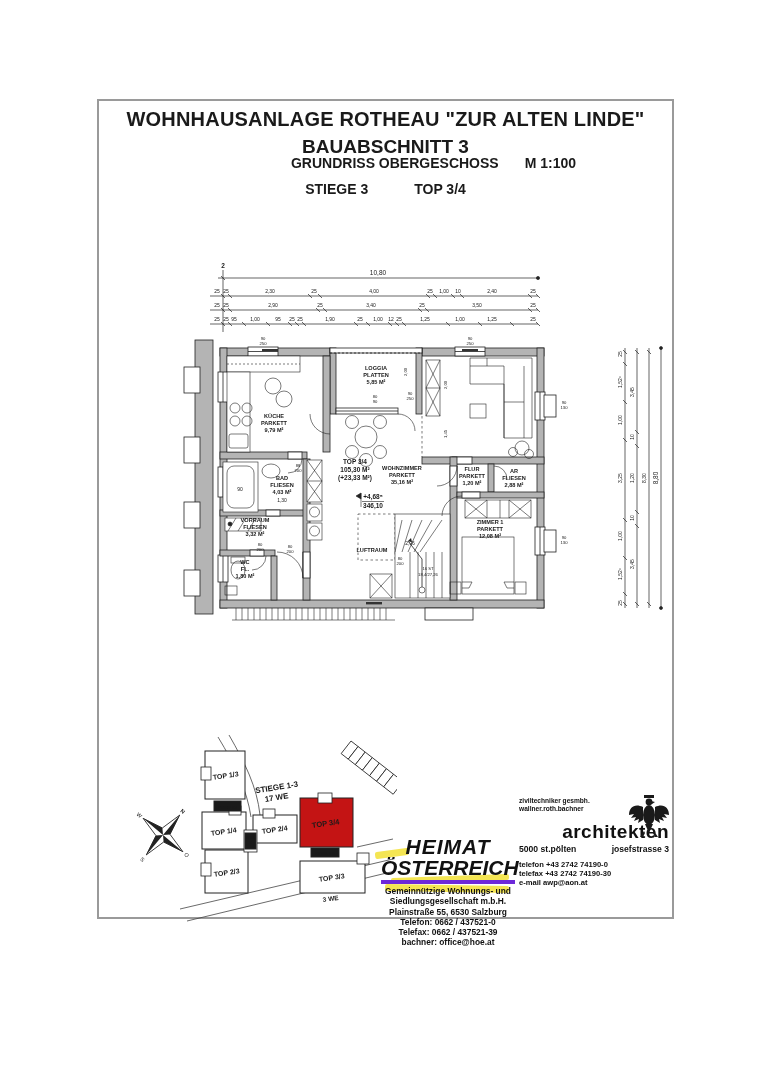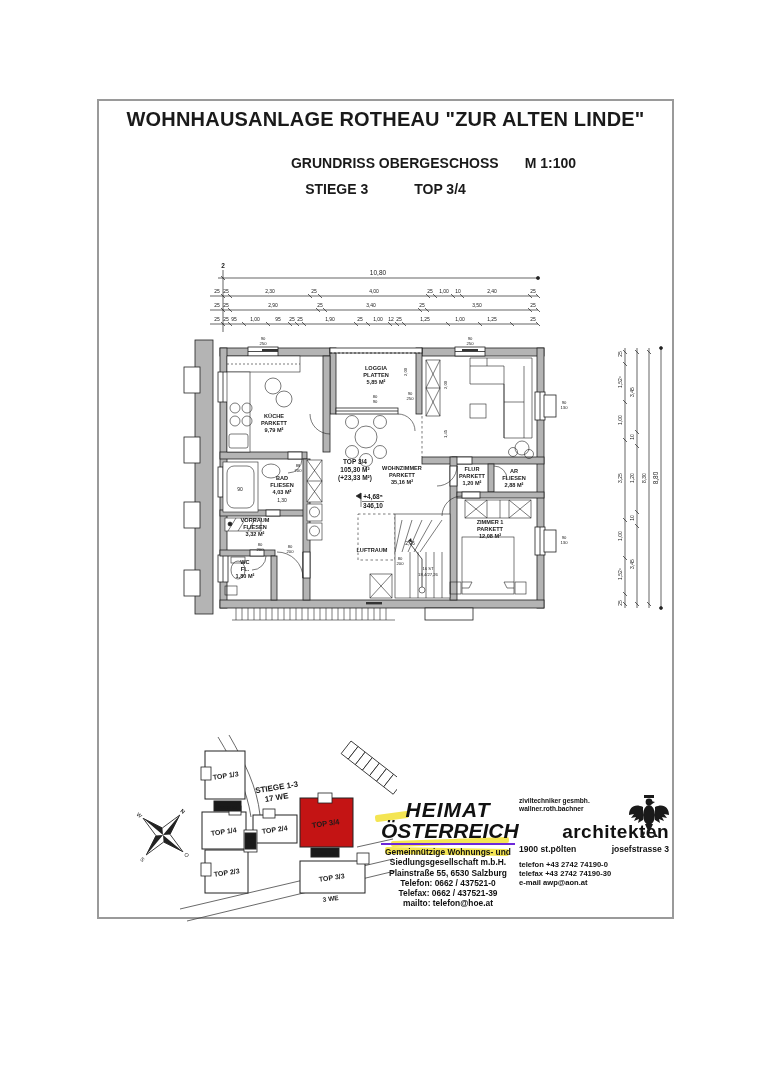--- a/index.html
+++ b/index.html
@@ -10,23 +10,23 @@
   .t1{top:108px;font-size:20px;letter-spacing:.2px;}
   .t2{top:136px;font-size:19px;}
   .t3{top:155px;font-size:14px;margin-left:48px;}
   .t4{top:181px;font-size:14px;}
   .gap-l{margin-right:26px;} .gap-s{margin-right:46px;}
   svg text{font-family:"Liberation Sans",sans-serif;fill:#1a1a1a;}
   .rl{font-size:5.6px;font-weight:bold;} 
   .d{font-size:5px;} .dt{font-size:6.5px;} .tiny{font-size:4.2px;}
   .ul{font-size:6.5px;font-weight:bold;}
   
-  .hoe{position:absolute;left:381px;top:799px;width:134px;text-align:center;}
+  .hoe{position:absolute;left:381px;top:836px;width:134px;text-align:center;}
   .hoe .n1{font-size:21px;font-weight:bold;font-style:italic;letter-spacing:1px;position:relative;z-index:2;line-height:21px;}
-  .hoe .n2{font-size:21px;font-weight:bold;font-style:italic;letter-spacing:0px;position:relative;z-index:2;line-height:22px;border-bottom:2px solid #6d28d9;padding-bottom:1px;}
+  .hoe .n2{font-size:21px;font-weight:bold;font-style:italic;letter-spacing:0px;position:relative;z-index:2;line-height:22px;border-bottom:4px solid #6d28d9;padding-bottom:1px;}
   .hoe .a{font-size:8.4px;font-weight:bold;line-height:10.3px;position:relative;z-index:2;}
   .hoe .a.first{margin-top:2px;}
   .ymark{position:absolute;background:#f2e135;opacity:.85;z-index:1;border-radius:2px;}
   .y1{left:-6px;top:14px;width:34px;height:7px;transform:rotate(-8deg);}
   .y2{left:10px;top:40px;width:118px;height:6px;transform:rotate(-2deg);}
   .y3{left:4px;top:49px;width:124px;height:7px;transform:rotate(1deg);}
   
   .awp{position:absolute;left:519px;top:797px;width:150px;}
   .awp .s{font-size:6.6px;font-weight:bold;line-height:7.6px;}
   .awp .b1{font-size:19px;font-weight:bold;letter-spacing:.5px;line-height:19px;margin-top:10px;text-align:right;}
@@ -36,20 +36,21 @@
   .awp .c.first{margin-top:6px;}
   .eagle{position:absolute;right:-2px;top:-4px;}
 </style>
 </head>
 <body>
 
 <div class="page">
   <div class="frame"></div>
 
   <div class="title-line t1">WOHNHAUSANLAGE ROTHEAU "ZUR ALTEN LINDE"</div>
+  <div class="title-line t2">BAUABSCHNITT 3</div>
   <div class="title-line t3">
     <span class="gap-l">GRUNDRISS OBERGESCHOSS</span><span>M 1:100</span>
   </div>
   <div class="title-line t4">
     <span class="gap-s">STIEGE 3</span><span>TOP 3/4</span>
   </div>
 
   <svg style="position:absolute;left:170px;top:252px" width="505" height="400" viewBox="0 0 505 400">
 
     <g stroke="#222" stroke-width="0.7" fill="none">
@@ -456,40 +457,40 @@
     <div class="ymark y1"></div>
     <div class="ymark y2"></div>
     <div class="ymark y3"></div>
     <div class="n1">HEIMAT</div>
     <div class="n2">ÖSTERREICH</div>
     <div class="a first">Gemeinnützige Wohnungs- und</div>
     <div class="a">Siedlungsgesellschaft m.b.H.</div>
     <div class="a">Plainstraße 55, 6530 Salzburg</div>
     <div class="a">Telefon: 0662 / 437521-0</div>
     <div class="a">Telefax: 0662 / 437521-39</div>
-    <div class="a">mailto: telefon@hoe.at</div>
+    <div class="a">bachner: office@hoe.at</div>
   </div>
 
   <div class="awp">
     <svg class="eagle" width="44" height="48" viewBox="0 0 44 48">
       <g fill="#1a1a1a">
         <rect x="17" y="2" width="10" height="3"></rect>
         <circle cx="22" cy="9" r="3.4"></circle>
         <path d="M24,8 l4,1 -3,2 z"></path>
         <ellipse cx="22" cy="22" rx="6" ry="10"></ellipse>
         <path d="M16,14 C8,10 2,14 2,22 l5,-1 -3,4 5,-1 -2,4 5,-2 -1,4 5,-3 z"></path>
         <path d="M28,14 C36,10 42,14 42,22 l-5,-1 3,4 -5,-1 2,4 -5,-2 1,4 -5,-3 z"></path>
         <path d="M18,31 h8 l-4,9 z"></path>
         <path d="M17,38 l-4,6 3,0 2,-4 z M27,38 l4,6 -3,0 -2,-4 z"></path>
       </g>
     </svg>
     <div class="s">ziviltechniker gesmbh.</div>
     <div class="s">wallner.roth.bachner</div>
     <div class="b1">architekten</div>
     <div class="row">
-      <span>1900  st.pölten</span>
+      <span>5000  st.pölten</span>
       <span>josefstrasse 3</span>
     </div>
     <div class="c first">telefon +43 2742 74190-0</div>
     <div class="c">telefax +43 2742 74190-30</div>
     <div class="c">e-mail awp@aon.at</div>
   </div>
 </div>
 
 </body></html>

